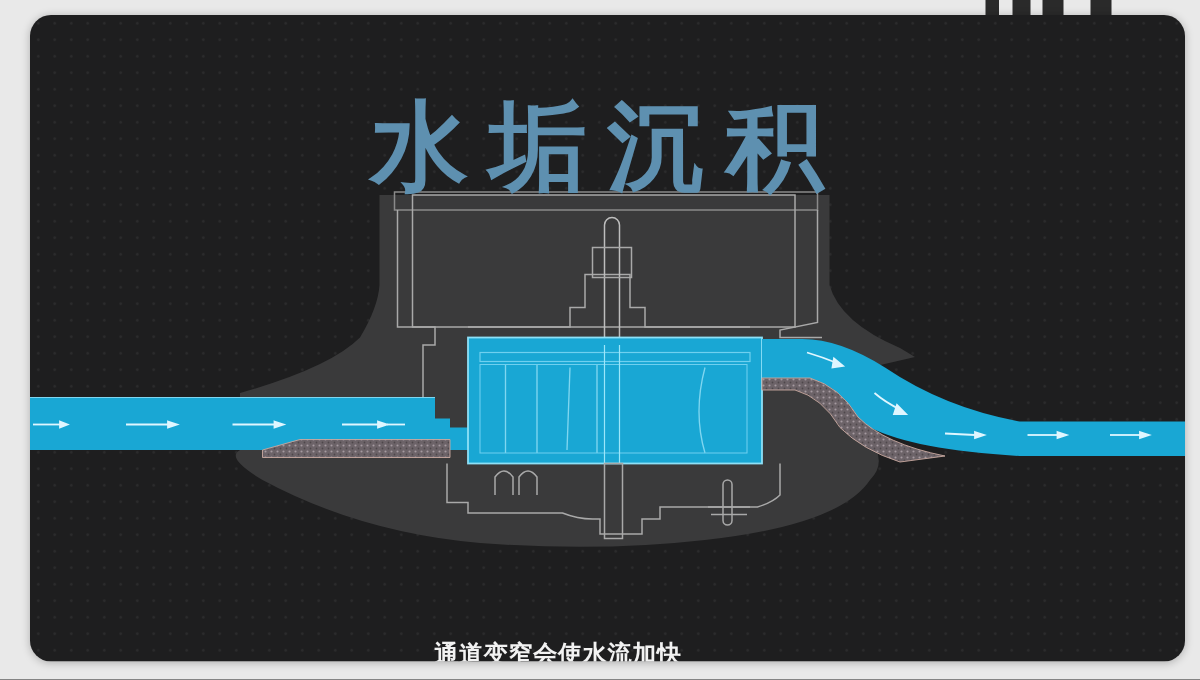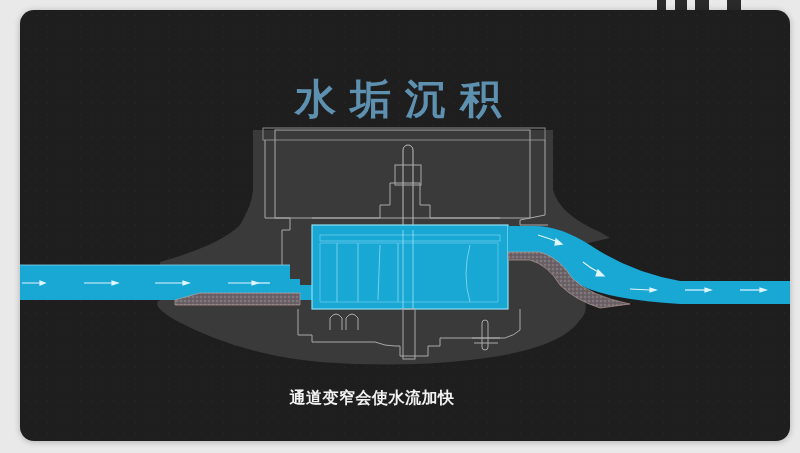--- a/index.html
+++ b/index.html
@@ -16,25 +16,25 @@
     box-shadow:0 1px 6px rgba(0,0,0,0.25);
     background-image: radial-gradient(rgba(255,255,255,0.06) 0.8px, transparent 1px);
     background-size:11px 11px;
   }
   .subtitle-en {
     position:absolute; left:0; width:770px; top:30px; text-align:center;
     color:#d4d4d4; font-size:15px; font-weight:bold; letter-spacing:0.3px;
   }
   .title-cn {
     position:absolute; left:0; width:770px; top:54px; text-align:center;
-    color:#5e90b0; font-size:41px; font-weight:bold; letter-spacing:14px;
+    color:#5e90b0; font-size:65px; font-weight:bold; letter-spacing:14px;
     line-height:70px;
   }
   .caption {
-    position:absolute; left:0; width:704px; top:378px; text-align:center;
+    position:absolute; left:0; width:704px; top:416px; text-align:center;
     color:#f2f2f2; font-size:16px; font-weight:bold; letter-spacing:0.5px;
   }
   svg.diagram { position:absolute; left:0; top:0; }
 </style>
 </head>
 <body>
 
 <div class="top-tabs">
   <span style="left:2px;width:9px"></span>
   <span style="left:20px;width:12px"></span>

